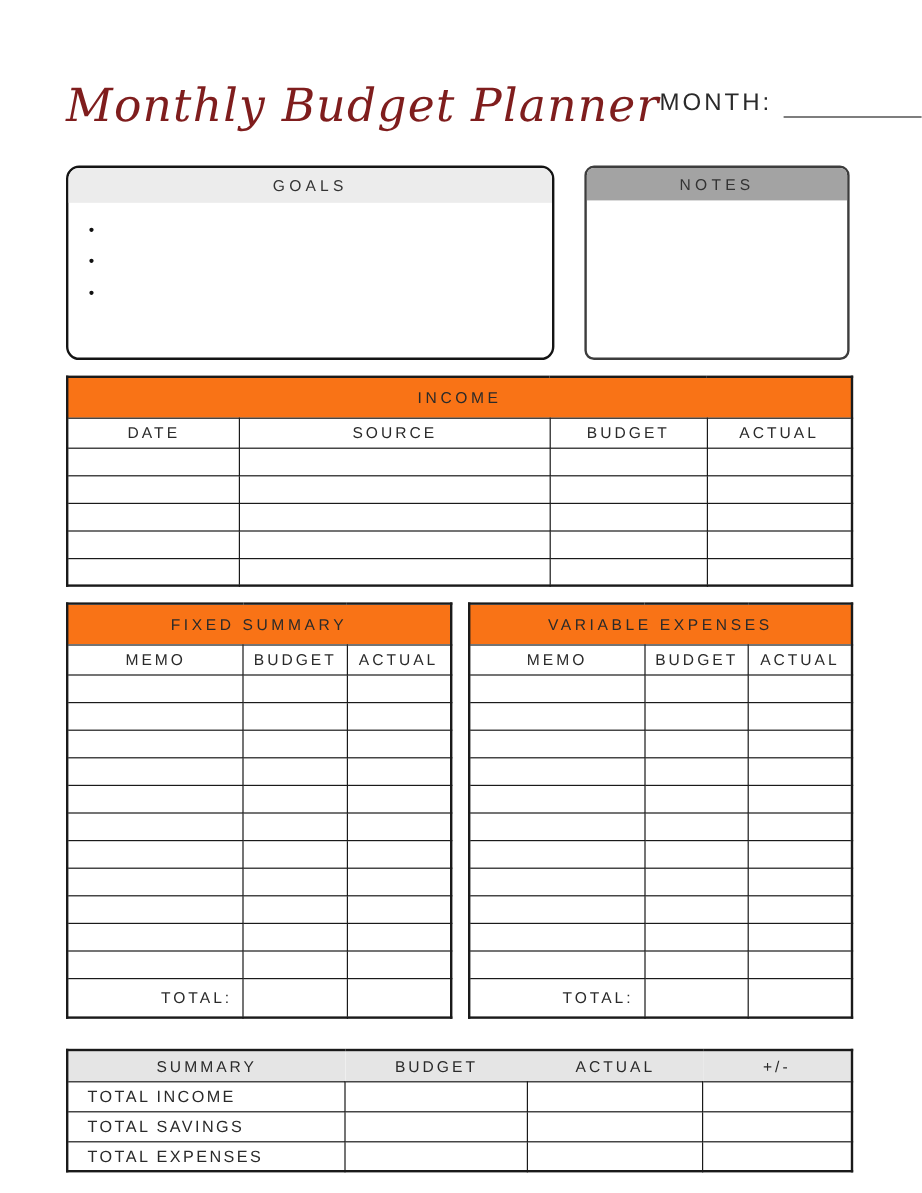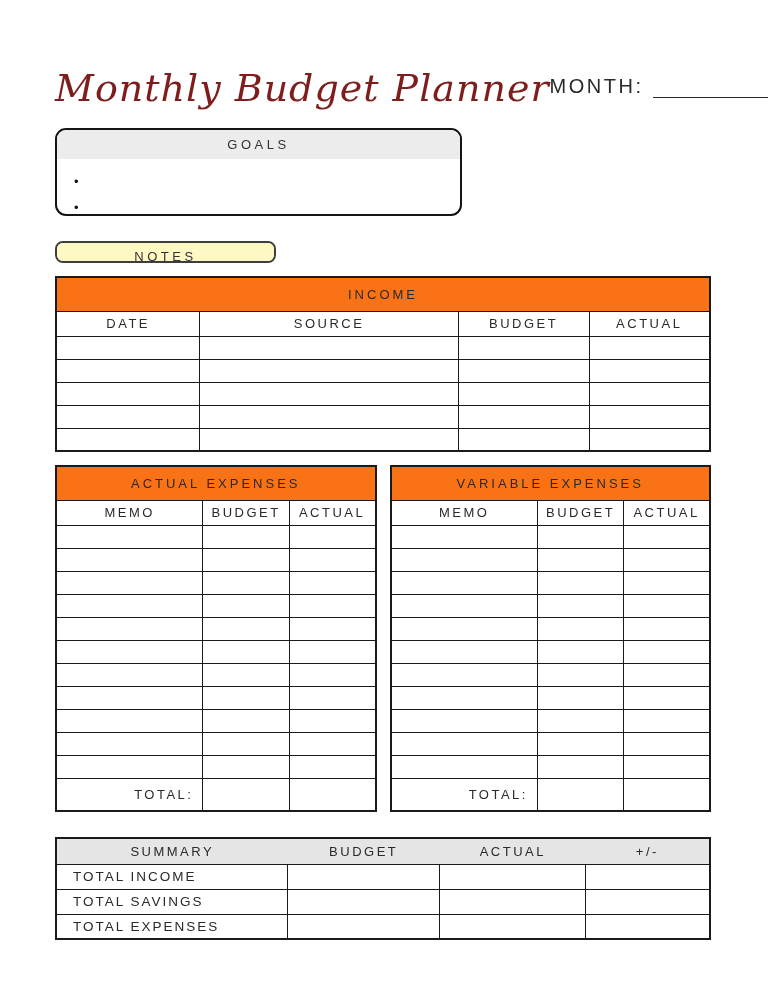--- a/index.html
+++ b/index.html
@@ -45,23 +45,22 @@
     width: 138px;
     height: 14px;
     border-bottom: 1.6px solid #2a2a2a;
     margin-left: 10px;
   }
 
   
   .panels {
     display: flex;
     gap: 25px;
-    margin-top: 14px;
-    height: 135px;
-    flex-direction: column;
+    margin-top: 24px;
+    height: 162px;
   }
   .panel { overflow: hidden; background: #ffffff; }
   .goals-panel {
     width: 407px;
     border: 2.5px solid #141414;
     border-radius: 11px;
   }
   .notes-panel {
     width: 221px;
     border: 2px solid #3d3d3d;
@@ -69,21 +68,21 @@
   }
   .panel-header {
     background: #ececec;
     height: 29px;
     line-height: 29px;
     text-align: center;
     font-size: 13px;
     letter-spacing: 3.5px;
     color: #333333;
   }
-  .notes-panel .panel-header { height: 27px; line-height: 27px; background: #fef9c3; }
+  .notes-panel .panel-header { height: 27px; line-height: 27px; background: #a3a3a3; }
   .goals-body { padding: 16px 0 0 17px; }
   .goal-bullet {
     font-size: 13px;
     line-height: 13px;
     color: #111111;
     margin-bottom: 13px;
   }
   .notes-body { height: 100%; }
 
   
@@ -233,21 +232,21 @@
   <div class="expenses-row">
 
     <table>
       <colgroup>
         <col style="width:46%">
           <col style="width:27%">
           <col style="width:27%">
       </colgroup>
       <thead>
         <tr class="band">
-          <th colspan="3">ACTUAL EXPENSES</th>
+          <th colspan="3">FIXED SUMMARY</th>
         </tr>
         <tr class="colhead">
           <th>MEMO</th>
           <th>BUDGET</th>
           <th>ACTUAL</th>
         </tr>
       </thead>
       <tbody>
           <tr>
             <td></td>

